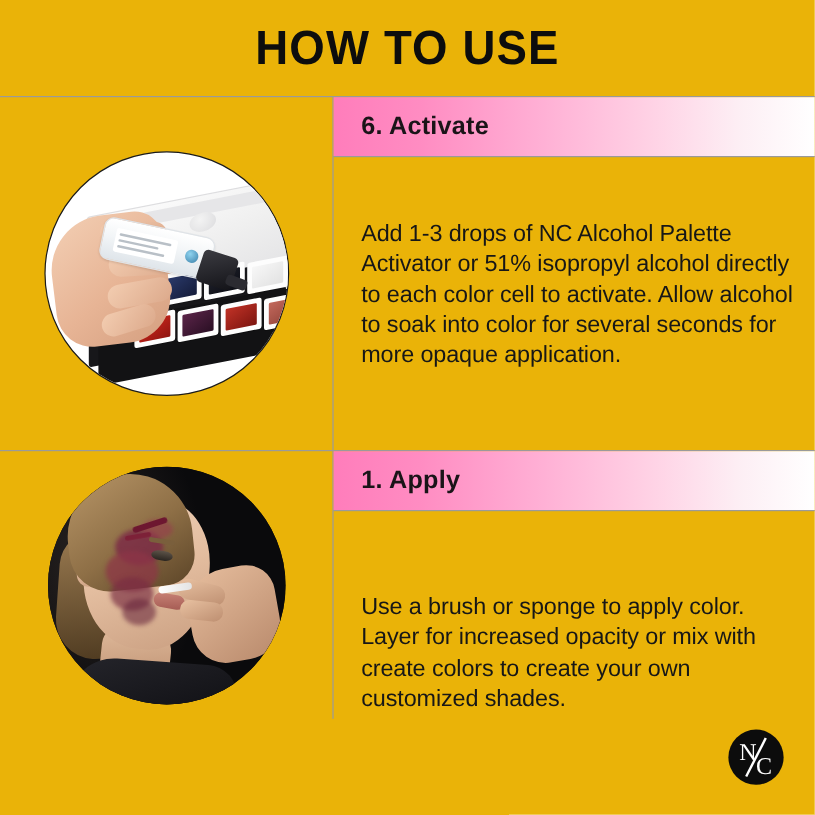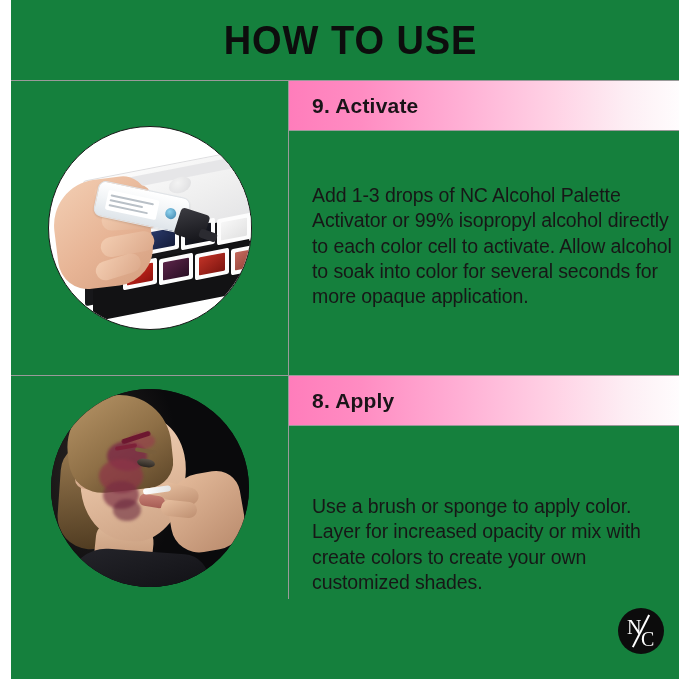--- a/index.html
+++ b/index.html
@@ -11,22 +11,21 @@
     height: 679px;
     background: #ffffff;
     font-family: "Liberation Sans", sans-serif;
     overflow: hidden;
     position: relative;
   }
 
   .page {
     position: absolute;
     inset: 0;
-    background: #15803d;
-    margin-left: 11px;
+    background: #eab308;
   }
 
   
   .title-bar {
     position: absolute;
     left: 0;
     top: 0;
     width: 679px;
     height: 80px;
     display: flex;
@@ -534,23 +533,23 @@
             <div class="bottle-dot"></div>
           </div>
           <div class="nozzle"></div>
           <div class="nozzle-tip"></div>
         </div>
       </div>
     </div>
 
     <div class="text-cell">
       <div class="step-header">
-        <span class="step-title">9. Activate</span>
+        <span class="step-title">6. Activate</span>
       </div>
-      <div class="step-body">Add 1-3 drops of NC Alcohol Palette Activator or 99% isopropyl alcohol directly to each color cell to activate. Allow alcohol to soak into color for several seconds for more opaque application.</div>
+      <div class="step-body">Add 1-3 drops of NC Alcohol Palette Activator or 51% isopropyl alcohol directly to each color cell to activate. Allow alcohol to soak into color for several seconds for more opaque application.</div>
     </div>
   </div>
 
   <div class="row row-2">
 
     <div class="photo-cell">
       <div class="photo-circle p2">
         <div class="face-scene">
           <div class="face-bg-glow"></div>
           <div class="hair-back"></div>
@@ -575,21 +574,21 @@
           <div class="artist-hand"></div>
           <div class="artist-finger af1"></div>
           <div class="artist-finger af2"></div>
           <div class="swab"></div>
         </div>
       </div>
     </div>
 
     <div class="text-cell">
       <div class="step-header">
-        <span class="step-title">8. Apply</span>
+        <span class="step-title">1. Apply</span>
       </div>
       <div class="step-body">Use a brush or sponge to apply color. Layer for increased opacity or mix with create colors to create your own customized shades.</div>
     </div>
   </div>
 
   <div class="logo">
     <span class="letter letter-n">N</span>
     <span class="slash"></span>
     <span class="letter letter-c">C</span>
   </div>

